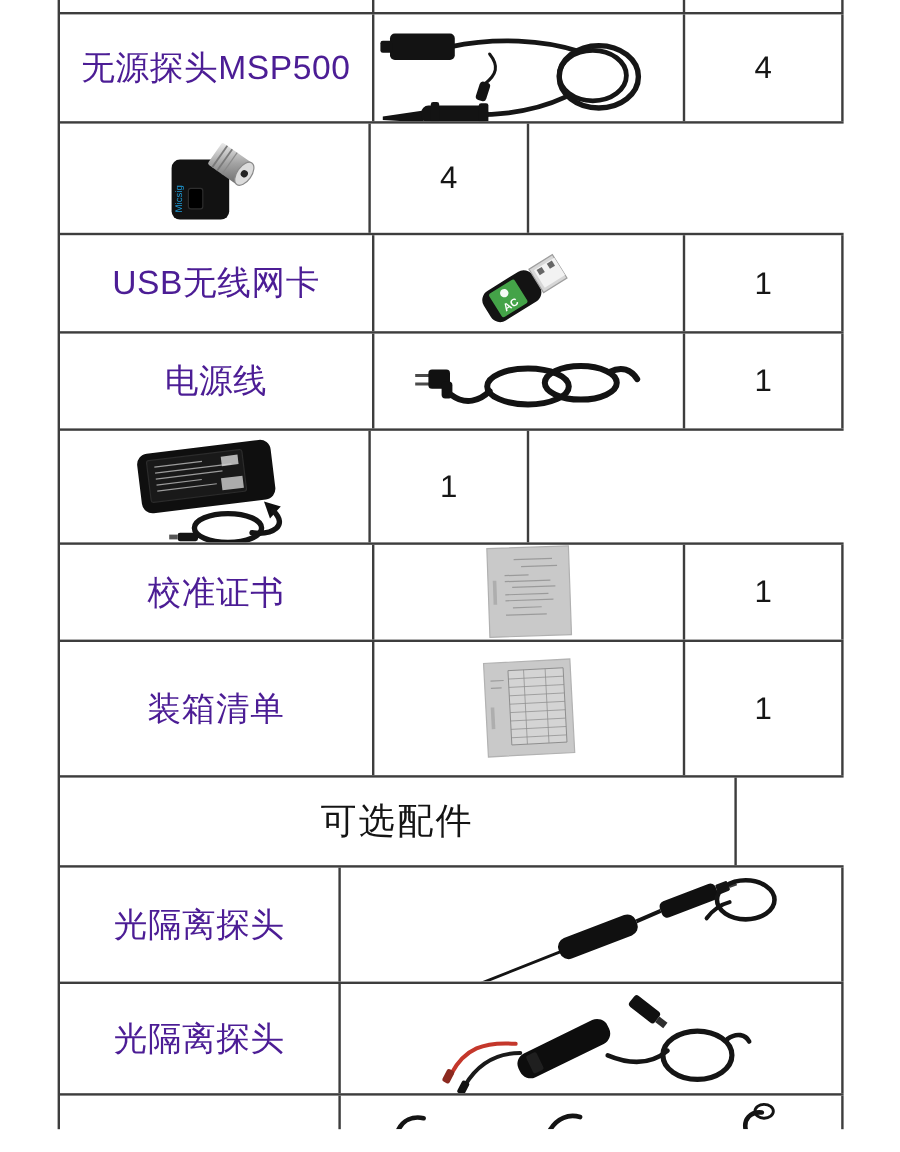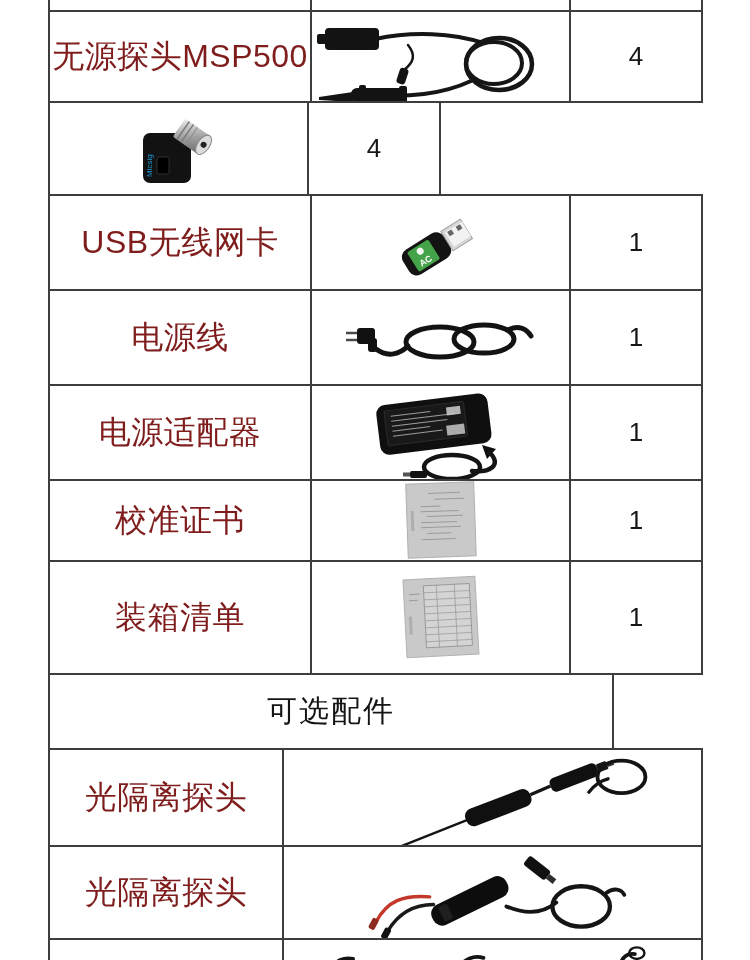--- a/index.html
+++ b/index.html
@@ -20,21 +20,21 @@
   .cell{
     box-sizing:border-box;border-right:2px solid var(--border);
     display:flex;align-items:center;justify-content:center;overflow:hidden;
   }
   .c-name{width:262px;}
   .c-img{width:259px;}
   .c-qty{width:132px;}
   .c-name-opt{width:244px;align-items:center;}
   .c-img-opt{width:437px;}
   .c-full{width:564px;}
-  .item-label{font-size:32px;letter-spacing:0.5px;color:#7f1d1d;}
+  .item-label{font-size:28px;letter-spacing:0.5px;color:#4c1d95;}
   .qty-label{font-size:26px;color:#161616;}
   .section-label{font-size:30px;letter-spacing:2px;font-weight:500;color:#141414;}
   svg{display:block;}
   .strip{height:12px;}
 </style>
 </head>
 <body>
 
 <div class="acc-table">
 
@@ -92,21 +92,21 @@
         </g>
         <text x="19" y="70" font-size="8" fill="#1e9bd7" transform="rotate(-90 19 70)">Micsig</text>
         <rect x="24" y="50" width="12" height="17" rx="2" fill="#000" stroke="#2e2e2e"></rect>
       </svg>
     </div>
     <div class="cell c-qty">
       <span class="qty-label">4</span>
     </div>
   </div>
 
-  <div class="row" style="height:95px">
+  <div class="row" style="height:82px">
     <div class="cell c-name">
       <span class="item-label">USB无线网卡</span>
     </div>
     <div class="cell c-img">
       <svg width="104" height="74" viewBox="0 0 104 74">
         <g transform="rotate(-32 52 37)">
           <rect x="10" y="24" width="48" height="29" rx="9" fill="#131313"></rect>
           <rect x="18" y="27" width="25" height="23" rx="2" fill="#44a348"></rect>
           <circle cx="30" cy="33" r="3.5" fill="#ffffff" opacity="0.95"></circle>
           <text x="23" y="47" font-size="9" font-weight="bold" fill="#ffffff">AC</text>
@@ -115,21 +115,21 @@
           <rect x="63" y="31" width="5" height="5" fill="#666"></rect>
           <rect x="73" y="31" width="5" height="5" fill="#666"></rect>
         </g>
       </svg>
     </div>
     <div class="cell c-qty">
       <span class="qty-label">1</span>
     </div>
   </div>
 
-  <div class="row" style="height:95px">
+  <div class="row" style="height:81px">
     <div class="cell c-img" style="order:2">
       <svg width="205" height="72" viewBox="0 0 205 72">
         <line x1="8" y1="31" x2="20" y2="31" stroke="#4a4a4a" stroke-width="2.5"></line>
         <line x1="8" y1="38" x2="20" y2="38" stroke="#4a4a4a" stroke-width="2.5"></line>
         <rect x="19" y="26" width="18" height="16" rx="3" fill="#111"></rect>
         <rect x="30" y="36" width="9" height="14" rx="3" fill="#111"></rect>
         <g fill="none" stroke="#131313" stroke-width="5" stroke-linecap="round">
           <path d="M38 47 C50 56, 62 52, 70 44"></path>
           <ellipse cx="102" cy="40" rx="34" ry="15"></ellipse>
           <ellipse cx="146" cy="37" rx="30" ry="14"></ellipse>
@@ -139,23 +139,20 @@
     </div>
     <div class="cell c-name" style="order:1">
       <span class="item-label">电源线</span>
     </div>
     <div class="cell c-qty" style="order:3">
       <span class="qty-label">1</span>
     </div>
   </div>
 
   <div class="row" style="height:95px">
-    <div class="cell c-name">
-      <span class="item-label">电源适配器</span>
-    </div>
     <div class="cell c-img">
       <svg width="162" height="92" viewBox="0 0 162 92">
         <g transform="rotate(-7 75 38)">
           <rect x="18" y="12" width="112" height="50" rx="9" fill="#0f0f0f"></rect>
           <rect x="26" y="18" width="80" height="35" rx="2" fill="#191919" stroke="#2b2b2b"></rect>
           <g stroke="#bdbdbd" stroke-width="1" opacity="0.8">
             <line x1="32" y1="24" x2="72" y2="24"></line>
             <line x1="32" y1="29" x2="96" y2="29"></line>
             <line x1="32" y1="34" x2="88" y2="34"></line>
             <line x1="32" y1="39" x2="70" y2="39"></line>

